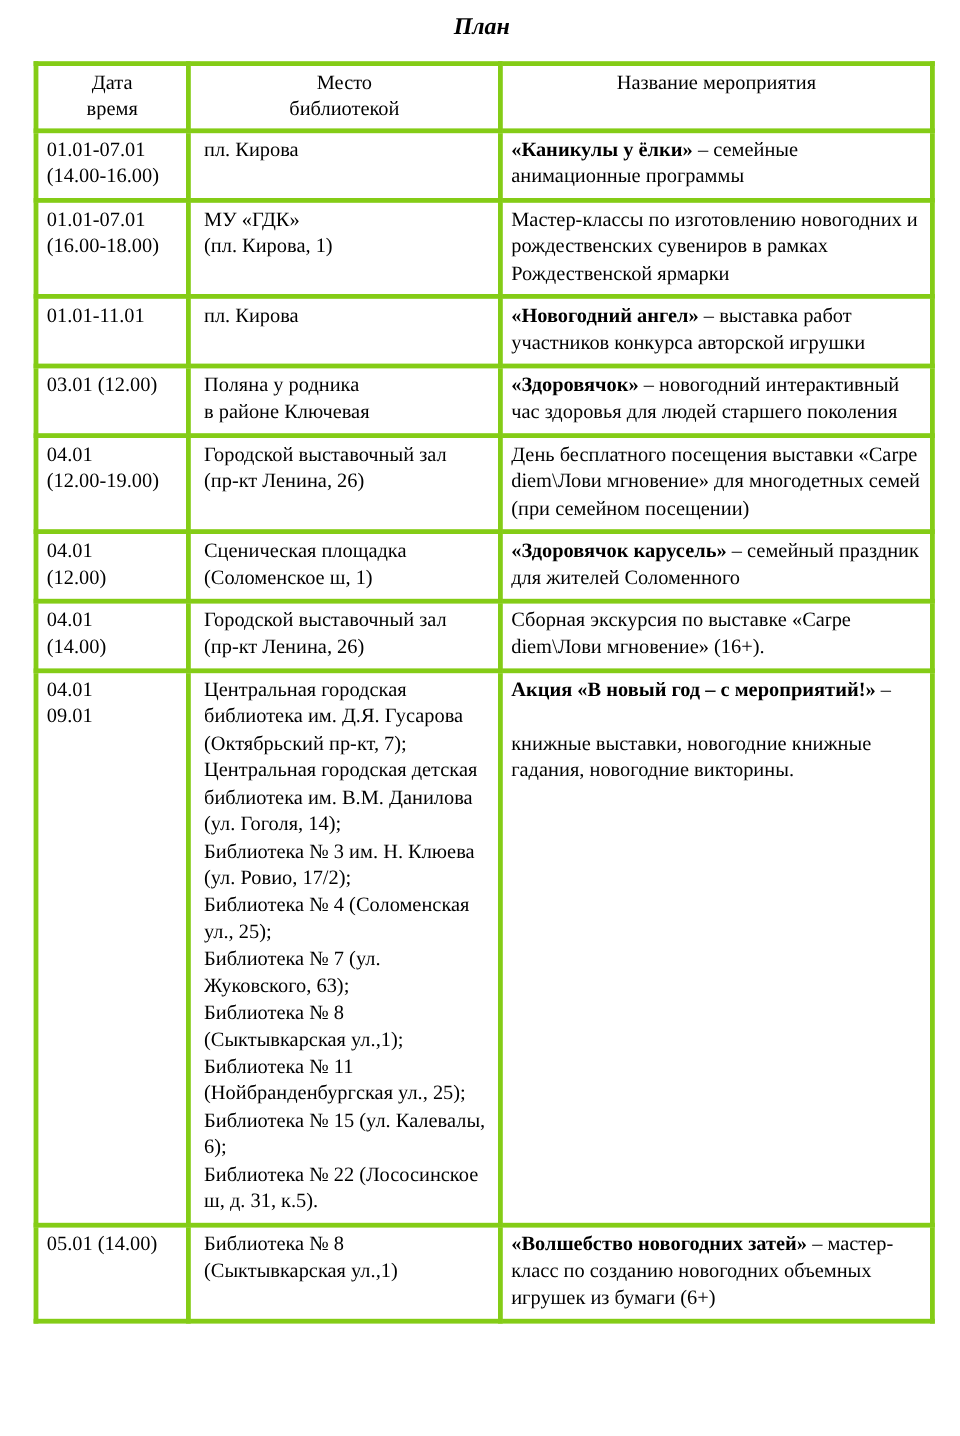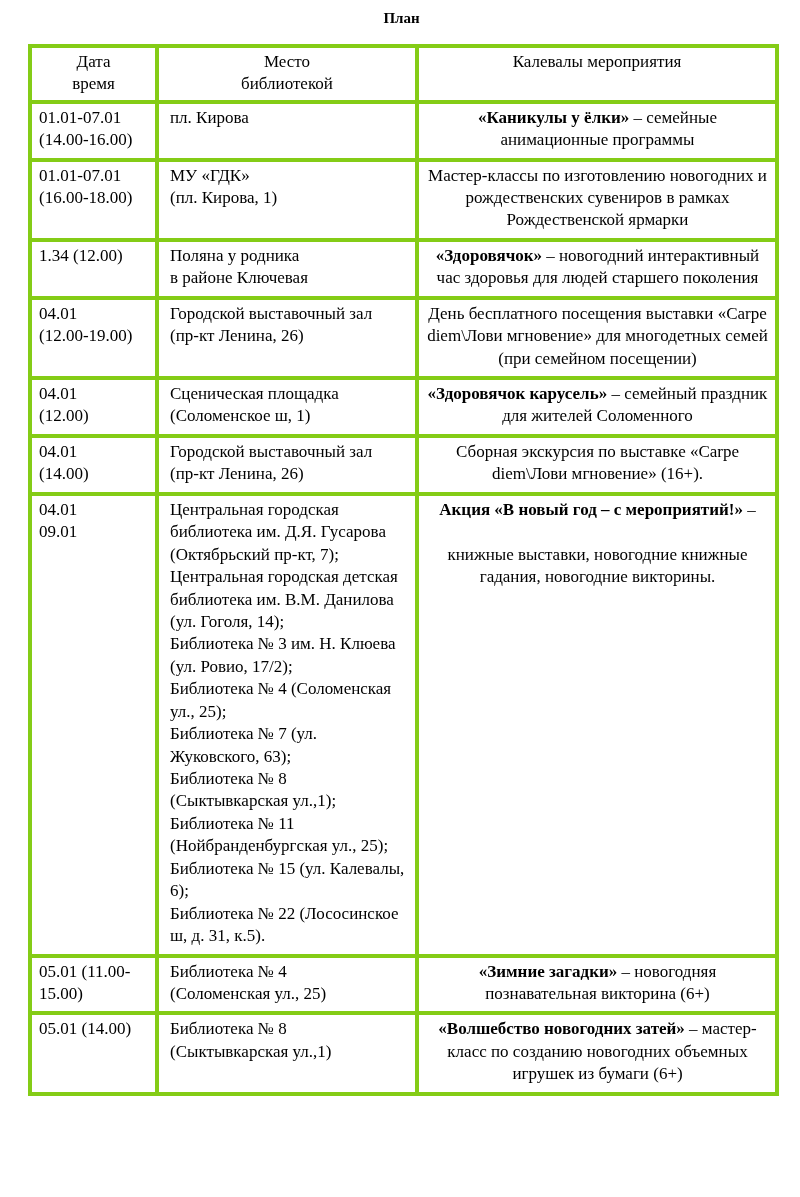--- a/index.html
+++ b/index.html
@@ -12,22 +12,23 @@
   .page {
     width: 800px;
     min-height: 1197px;
     box-sizing: border-box;
     padding: 8px 25px 10px 28px;
     background: #ffffff;
   }
   .doc-title {
     text-align: center;
     font-weight: bold;
-    font-size: 15px;
+    font-size: 20px;
     line-height: 1.45;
+    font-style: italic;
   }
   table.events {
     border-collapse: collapse;
     table-layout: fixed;
     width: 747px;
     margin-top: 14px;
   }
   table.events th,
   table.events td {
     border: 4px solid #84cc16;
@@ -37,60 +38,65 @@
     white-space: pre-line;
     word-wrap: break-word;
   }
   table.events th {
     font-weight: normal;
     text-align: center;
     padding: 3px 4px 4px;
   }
   td.c-date  { padding: 3px 4px 6px 7px; }
   td.c-place { padding: 3px 6px 6px 11px; }
-  td.c-event { padding: 3px 6px 6px 7px; text-align: center; }
+  td.c-event { padding: 3px 6px 6px 7px; }
   .b { font-weight: bold; }
 </style>
 </head>
 <body>
 
 <div class="page">
   <div class="doc-title">План</div>
 
   <table class="events">
     <colgroup>
       <col style="width:127px">
       <col style="width:260px">
       <col style="width:360px">
     </colgroup>
     <thead>
       <tr>
         <th>Дата
 время</th>
         <th>Место
 библиотекой</th>
-        <th>Калевалы мероприятия</th>
+        <th>Название мероприятия</th>
       </tr>
     </thead>
     <tbody>
       <tr>
         <td class="c-date">01.01-07.01
 (14.00-16.00)</td>
         <td class="c-place">пл. Кирова</td>
         <td class="c-event"><span class="b">«Каникулы у ёлки»</span><span> – семейные анимационные программы</span></td>
       </tr>
       <tr>
         <td class="c-date">01.01-07.01
 (16.00-18.00)</td>
         <td class="c-place">МУ «ГДК»
 (пл. Кирова, 1)</td>
         <td class="c-event"><span class="b"></span><span>Мастер-классы по изготовлению новогодних и рождественских сувениров в рамках Рождественской ярмарки</span></td>
       </tr>
       <tr>
-        <td class="c-date">1.34 (12.00)</td>
+        <td class="c-date">01.01-11.01</td>
+        <td class="c-place">пл. Кирова</td>
+        <td class="c-event"><span class="b">«Новогодний ангел»</span><span> – выставка работ участников конкурса авторской игрушки</span></td>
+      </tr>
+      <tr>
+        <td class="c-date">03.01 (12.00)</td>
         <td class="c-place">Поляна у родника
 в районе Ключевая</td>
         <td class="c-event"><span class="b">«Здоровячок»</span><span> – новогодний интерактивный час здоровья для людей старшего поколения</span></td>
       </tr>
       <tr>
         <td class="c-date">04.01
 (12.00-19.00)</td>
         <td class="c-place">Городской выставочный зал
 (пр-кт Ленина, 26)</td>
         <td class="c-event"><span class="b"></span><span>День бесплатного посещения выставки «Carpe diem\Лови мгновение» для многодетных семей (при семейном посещении)</span></td>
@@ -119,26 +125,20 @@
 Библиотека № 7 (ул. Жуковского, 63);
 Библиотека № 8 (Сыктывкарская ул.,1);
 Библиотека № 11 (Нойбранденбургская ул., 25);
 Библиотека № 15 (ул. Калевалы, 6);
 Библиотека № 22 (Лососинское ш, д. 31, к.5).</td>
         <td class="c-event"><span class="b">Акция «В новый год – с мероприятий!»</span><span> –
 
 книжные выставки, новогодние книжные гадания, новогодние викторины.</span></td>
       </tr>
       <tr>
-        <td class="c-date">05.01 (11.00-15.00)</td>
-        <td class="c-place">Библиотека № 4
-(Соломенская ул., 25)</td>
-        <td class="c-event"><span class="b">«Зимние загадки»</span><span> – новогодняя познавательная викторина (6+)</span></td>
-      </tr>
-      <tr>
         <td class="c-date">05.01 (14.00)</td>
         <td class="c-place">Библиотека № 8
 (Сыктывкарская ул.,1)</td>
         <td class="c-event"><span class="b">«Волшебство новогодних затей»</span><span> – мастер-класс по созданию новогодних объемных игрушек из бумаги (6+)</span></td>
       </tr>
     </tbody>
   </table>
 </div>
 
 </body></html>

